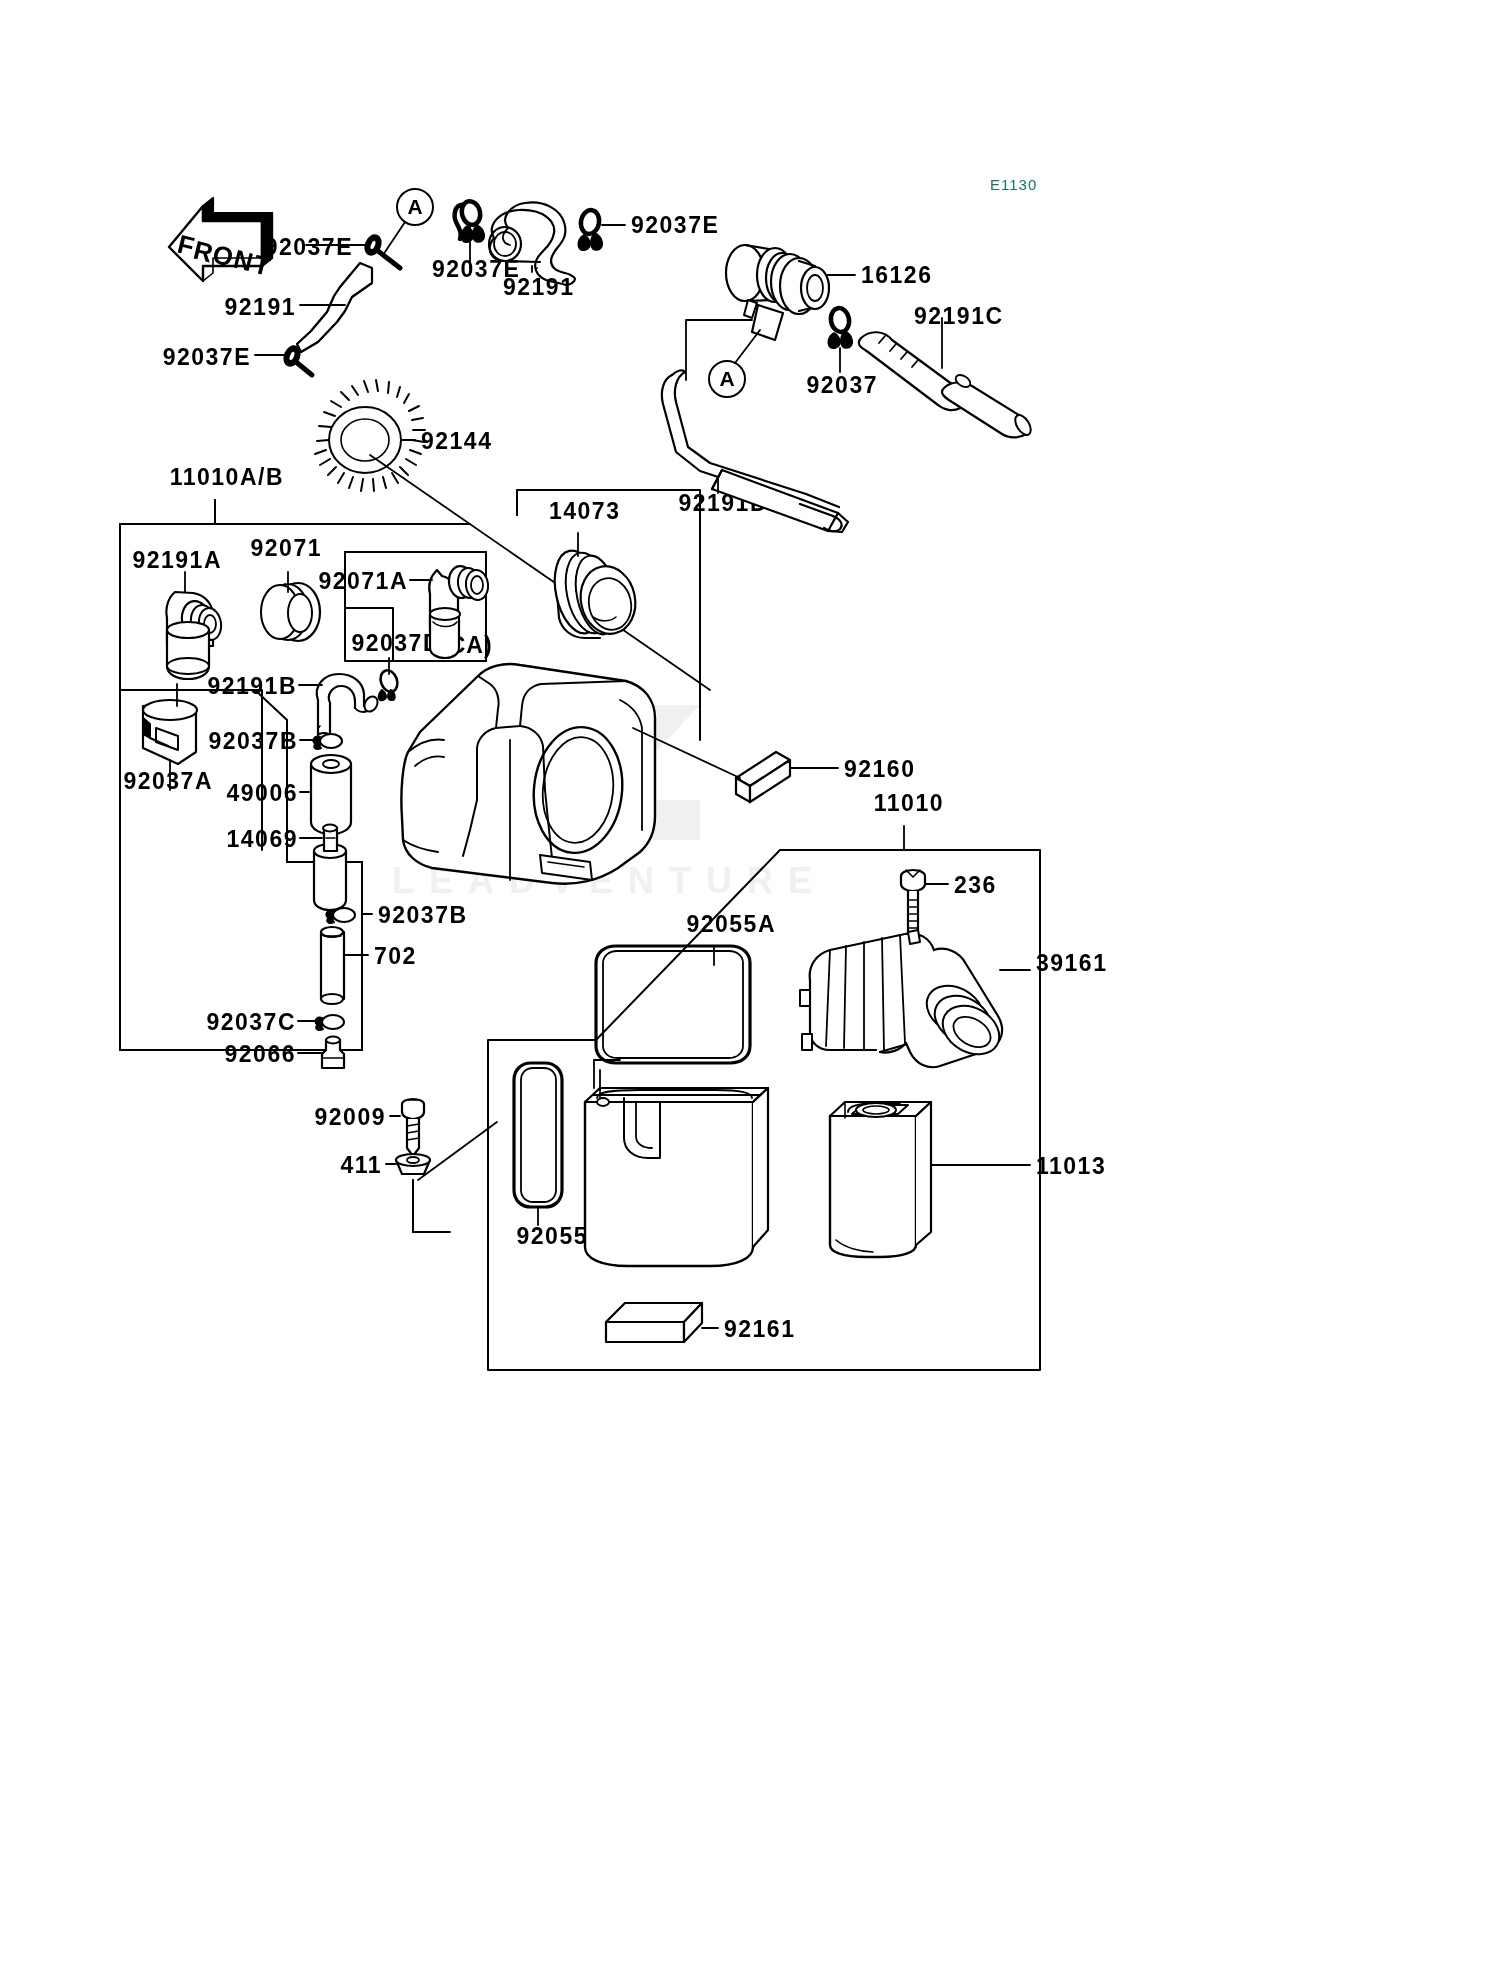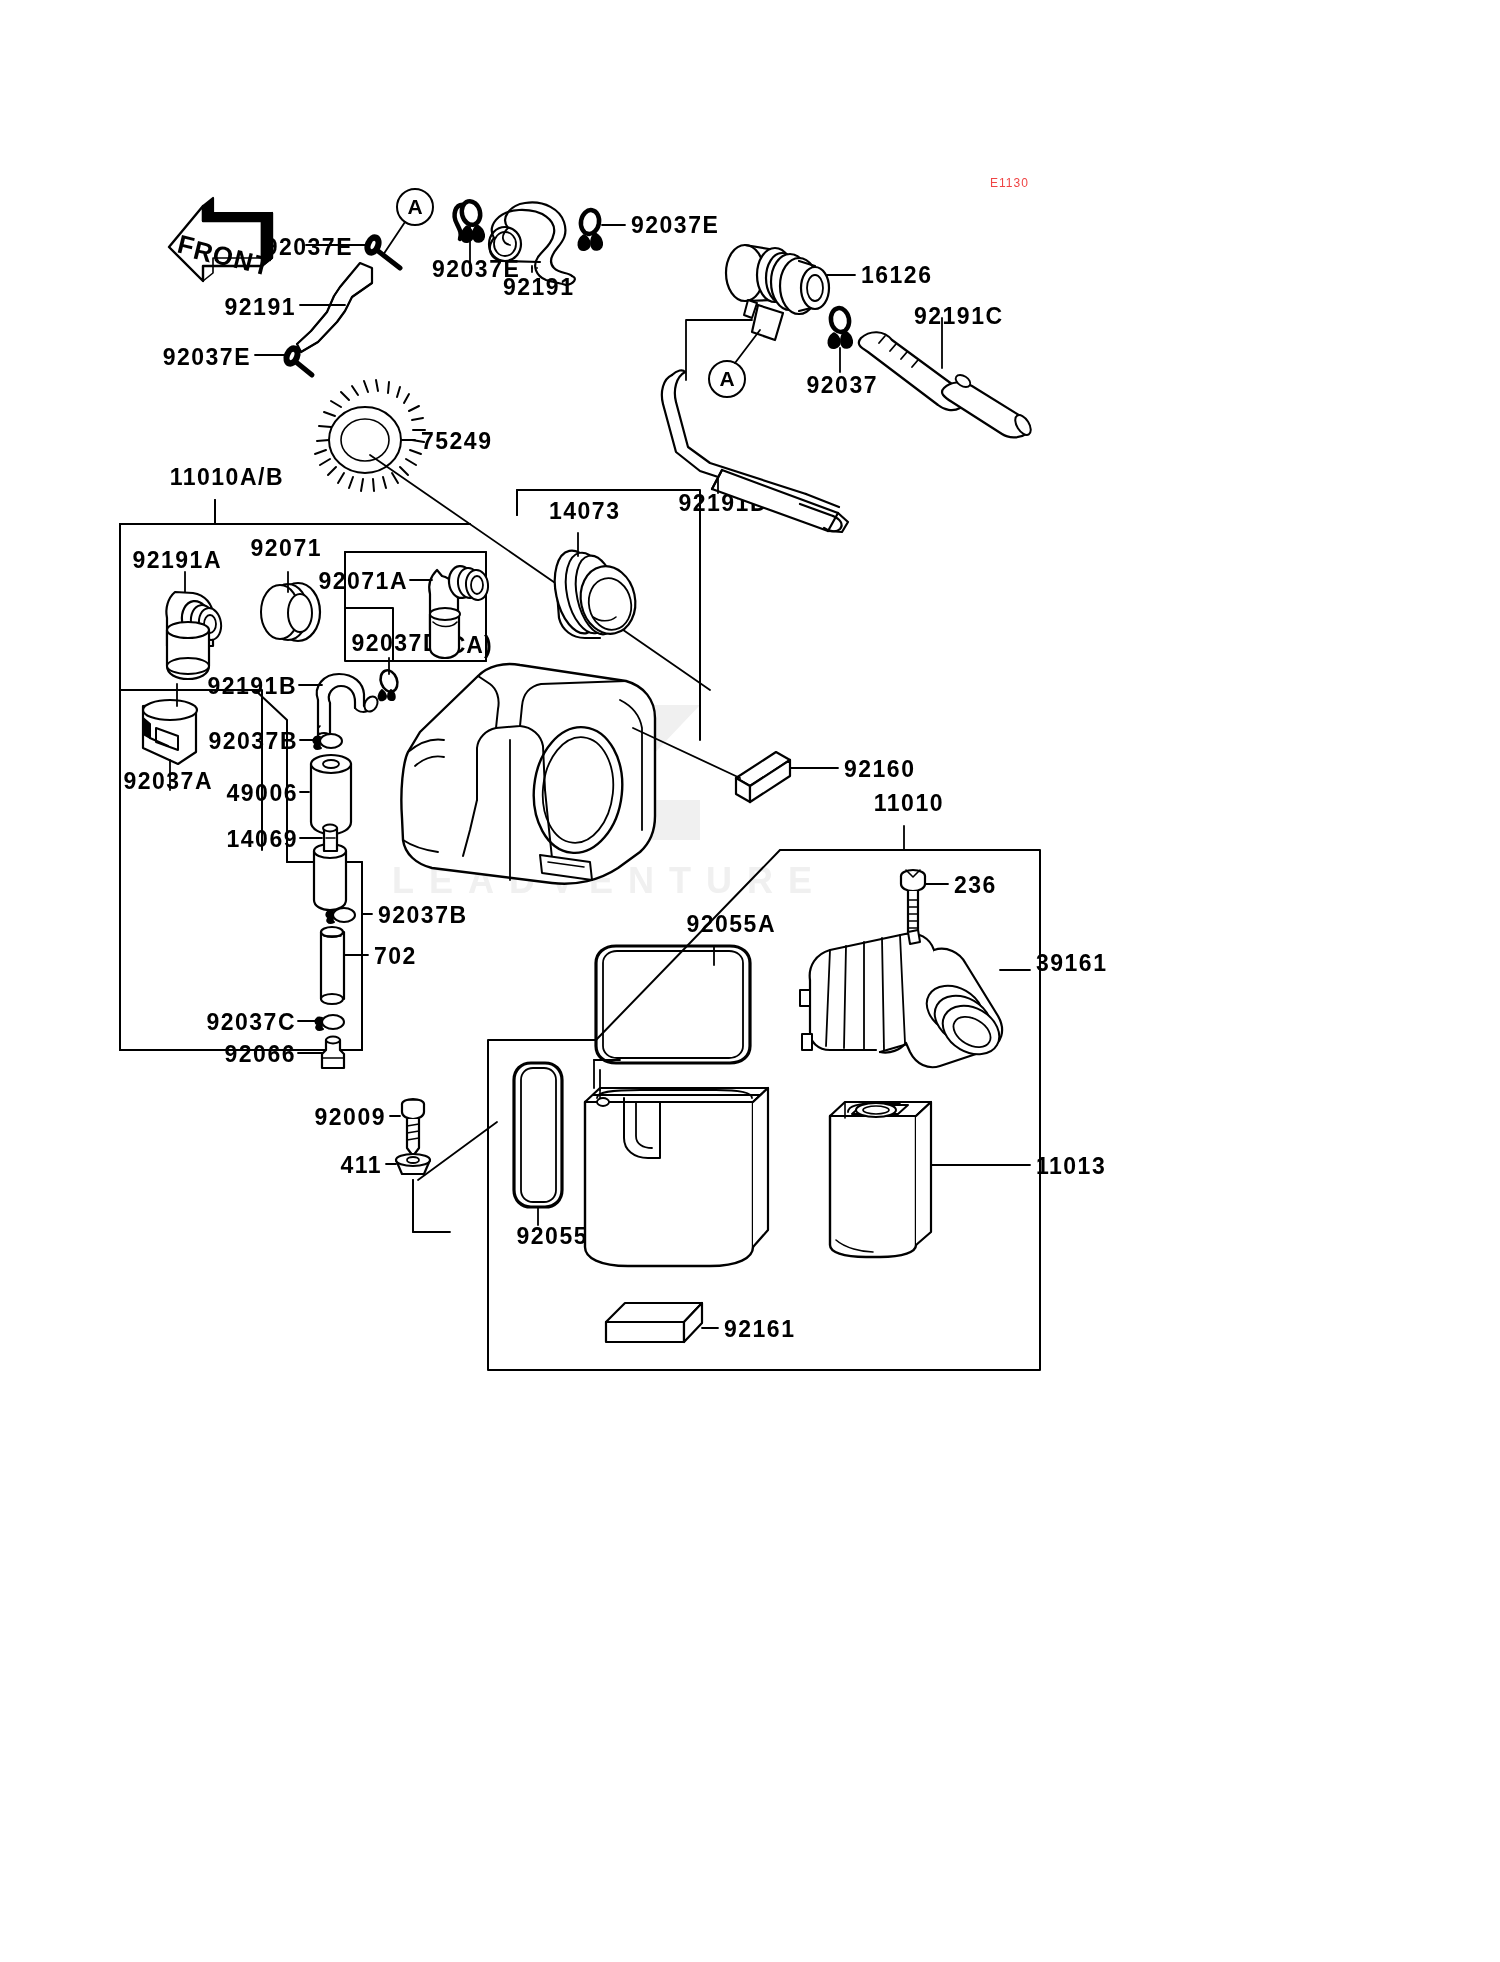--- a/index.html
+++ b/index.html
@@ -2,22 +2,22 @@
 <html><head>
 <meta charset="utf-8">
 <style>
   html,body{margin:0;padding:0;background:#fff;}
   body{font-family:"Liberation Sans",sans-serif;}
   #page{position:relative;width:1500px;height:1962px;background:#fff;overflow:hidden;}
   svg.layer{position:absolute;left:0;top:0;width:1500px;height:1962px;}
   .lbl{position:absolute;font-family:"Liberation Sans",sans-serif;font-weight:bold;
        font-size:23px;letter-spacing:1.5px;color:#000;white-space:nowrap;line-height:1;}
   .lbl.r{transform:translateX(-100%);}
-  .code{position:absolute;font-family:"Liberation Sans",sans-serif;font-size:12px;
-        letter-spacing:1px;color:#ef4444;}
+  .code{position:absolute;font-family:"Liberation Sans",sans-serif;font-size:15px;
+        letter-spacing:1px;color:#0f766e;}
   .footer{position:absolute;left:0;width:1500px;text-align:center;
           font-family:"Liberation Sans",sans-serif;font-size:21px;color:#000;}
   .wm{position:absolute;font-family:"Liberation Sans",sans-serif;font-weight:bold;
       color:#f0f0f0;pointer-events:none;user-select:none;}
   .wm-text{font-size:36px;letter-spacing:15px;}
   .callout{position:absolute;width:34px;height:34px;border:2.2px solid #000;
            border-radius:50%;display:flex;align-items:center;justify-content:center;
            font-family:"Liberation Sans",sans-serif;font-weight:bold;font-size:21px;
            background:#fff;}
   .ca{position:absolute;font-family:"Liberation Sans",sans-serif;font-weight:bold;
@@ -498,21 +498,21 @@
 
   <div class="lbl" style="left:432px;top:258px;">92037E</div>
   <div class="lbl" style="left:503px;top:276px;">92191</div>
   <div class="lbl" style="left:631px;top:214px;">92037E</div>
 
   <div class="lbl" style="left:861px;top:264px;">16126</div>
   <div class="lbl" style="left:914px;top:305px;">92191C</div>
   <div class="lbl r" style="left:878px;top:374px;">92037</div>
   <div class="lbl r" style="left:768px;top:492px;">92191D</div>
 
-  <div class="lbl" style="left:421px;top:430px;">75249</div>
+  <div class="lbl" style="left:421px;top:430px;">92144</div>
   <div class="lbl r" style="left:284px;top:466px;">11010A/B</div>
   <div class="lbl" style="left:549px;top:500px;">14073</div>
 
   <div class="lbl r" style="left:222px;top:549px;">92191A</div>
   <div class="lbl r" style="left:322px;top:537px;">92071</div>
   <div class="lbl r" style="left:408px;top:570px;">92071A</div>
   <div class="lbl r" style="left:441px;top:632px;">92037D</div>
   <div class="lbl r" style="left:297px;top:675px;">92191B</div>
   <div class="lbl r" style="left:213px;top:770px;">92037A</div>
   <div class="lbl r" style="left:298px;top:730px;">92037B</div>

